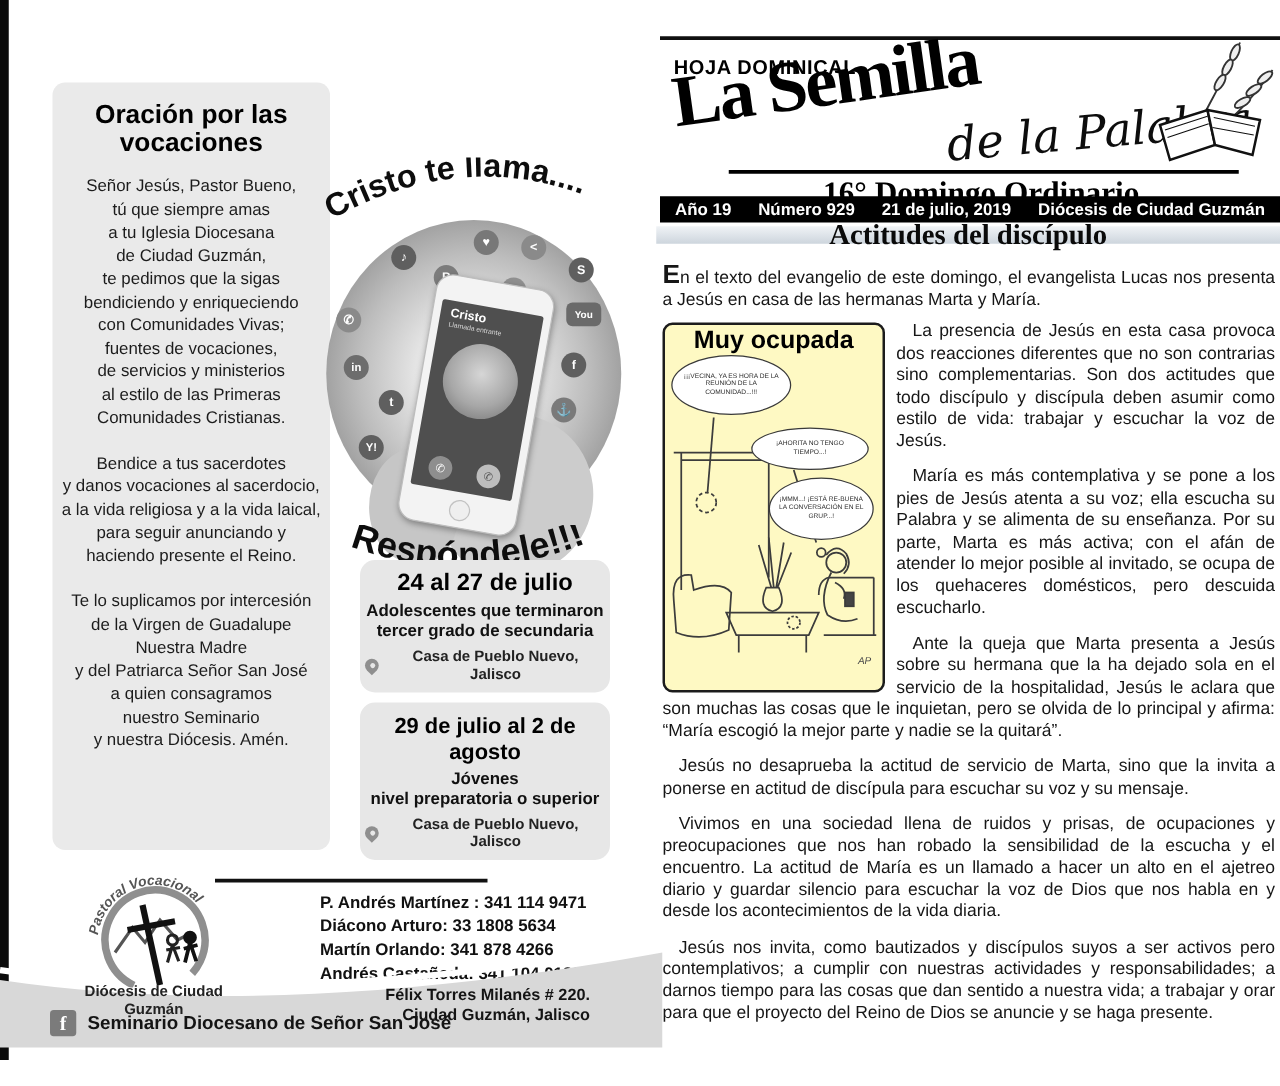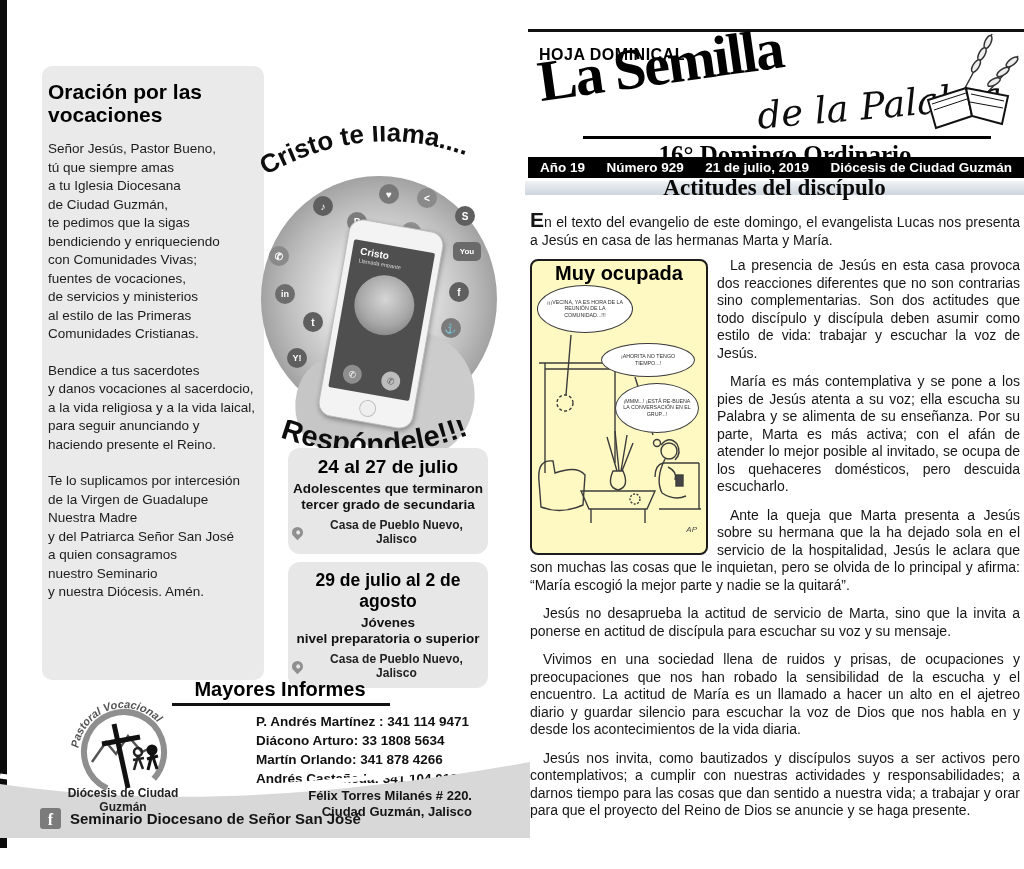--- a/index.html
+++ b/index.html
@@ -3,21 +3,21 @@
 <meta charset="utf-8">
 <style>
   html,body{margin:0;padding:0;background:#fff;}
   .sheet{position:relative;width:1024px;height:869px;background:#ffffff;overflow:hidden;
          font-family:"Liberation Sans",sans-serif;color:#111;}
   .abs{position:absolute;}
 
   
   .binding-strip{left:0;top:8;width:7px;height:848px;background:#0b0b0b;}
   .prayer-box{left:42px;top:66px;width:222px;height:614px;background:#eaeaea;border-radius:10px;
-              padding:14px 6px 0 6px;box-sizing:border-box;}
+              text-align:center;padding:14px 6px 0 6px;box-sizing:border-box;}
   .prayer-title{font-weight:bold;font-size:21px;line-height:23px;color:#000;margin-bottom:14px;}
   .prayer-stanza{font-size:13.5px;line-height:18.5px;color:#1c1c1c;margin-bottom:18px;font-weight:500;}
 
   .graphic-area{left:253px;top:126px;width:250px;height:342px;}
   .blob{position:absolute;left:8px;top:50px;width:236px;height:246px;border-radius:50%;
         background:radial-gradient(closest-side,#f6f6f6 0%,#e4e4e4 40%,#bdbdbd 78%,#a2a2a2 100%);}
   .si{position:absolute;width:20px;height:20px;border-radius:50%;background:#5f5f5f;color:#fff;
       font-size:10px;font-weight:bold;display:flex;align-items:center;justify-content:center;}
   .si-0{left:60px;top:70px;} .si-1{left:126px;top:58px;background:#787878;}
   .si-2{left:164px;top:62px;background:#8a8a8a;} .si-3{left:202px;top:80px;}
@@ -219,21 +219,20 @@
     <div class="event-desc">
       <div>Jóvenes</div>
       <div>nivel preparatoria o superior</div>
     </div>
     <div class="event-loc">
       <span class="pin"></span>
       <span>Casa de Pueblo Nuevo, Jalisco</span>
     </div>
   </div>
 
-  <div class="abs informes-title">Mayores Informes</div>
   <div class="abs informes-rule"></div>
   <div class="abs contacts">
       <div>P. Andrés Martínez : 341 114 9471</div>
       <div>Diácono  Arturo: 33 1808 5634</div>
       <div>Martín Orlando: 341 878 4266</div>
       <div>Andrés Castañeda: 341 104 0189</div>
     </div>
 
   <div class="abs logo-wrap">
     <svg width="150" height="100" viewBox="0 0 150 100">

